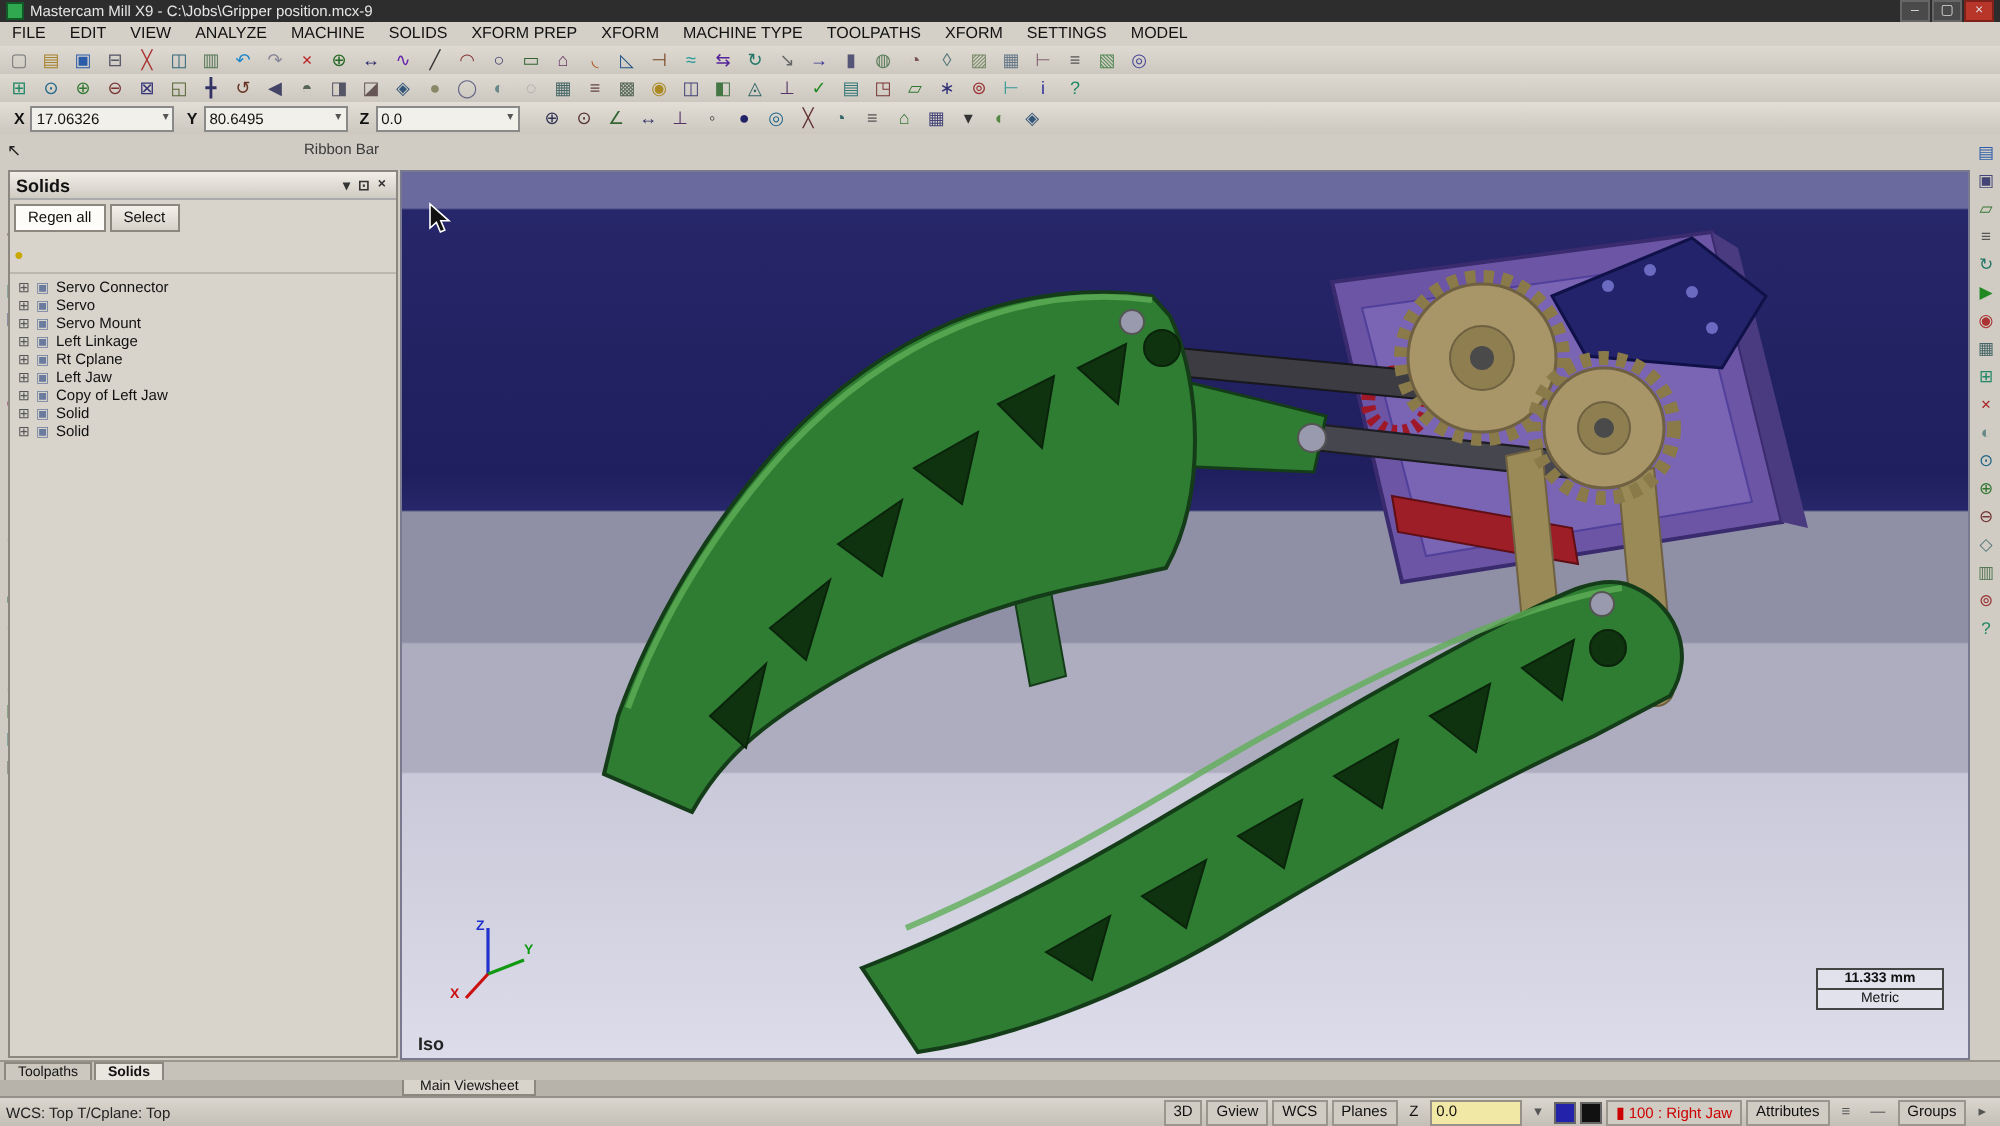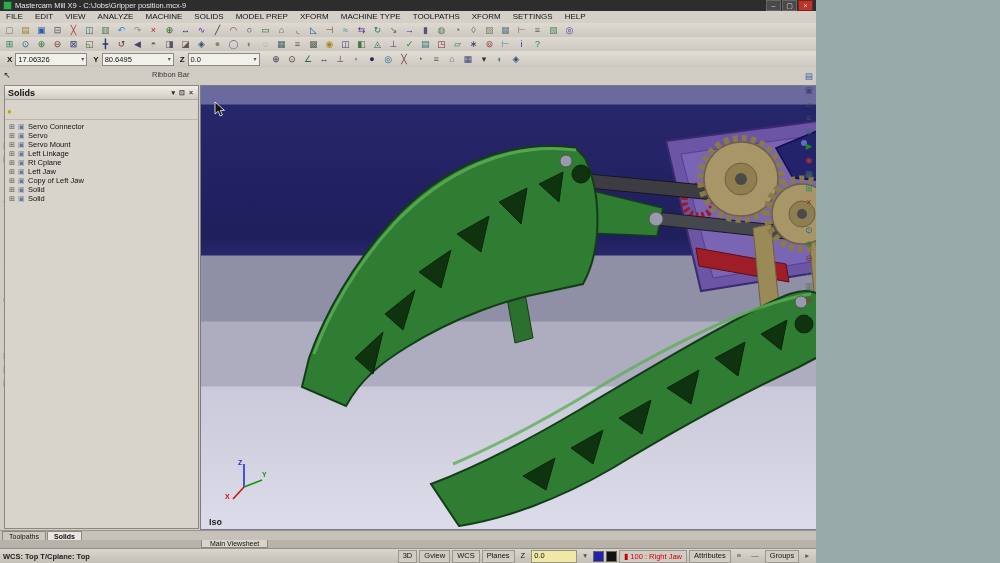--- a/index.html
+++ b/index.html
@@ -1,16 +1,16 @@
 <!DOCTYPE html>
 <html><head>
 <meta charset="utf-8">
 <style>
   html,body{margin:0;padding:0;background:#9aa;}
-  .app{position:relative;width:816px;height:563px;overflow:hidden;background:#d4d0c8;
+  .app{position:relative;width:1000px;height:563px;overflow:hidden;background:#d4d0c8;
        font-family:"Liberation Sans",sans-serif;color:#111;-webkit-font-smoothing:antialiased;}
   
   .titlebar{position:absolute;top:0;left:0;right:0;height:11px;background:#2d2d2d;color:#e6e6e6;
             display:flex;align-items:center;font-size:7.5px;padding:0 3px;}
   .applogo{width:7px;height:7px;background:#2fa84f;border:1px solid #115a27;margin-right:3px;}
   .titletext{flex:1;white-space:nowrap;overflow:hidden;}
   .winbtn{width:13px;height:9px;margin-left:1px;background:#4a4a4a;color:#ddd;font-size:7px;line-height:9px;
           text-align:center;border:1px solid #666;}
   .winbtn.close{background:#b8352a;border-color:#7d211a;}
   
@@ -72,21 +72,21 @@
   .tabsrow{position:absolute;top:530px;left:0;right:0;height:10px;background:#c6c2ba;border-top:1px solid #9a968e;
            display:flex;align-items:flex-end;padding-left:2px;gap:1px;}
   .btab{font-size:7px;line-height:9px;padding:0 6px;border:1px solid #8c8880;border-bottom:none;background:#ccc8c0;}
   .btab.active{background:#e9e6df;font-weight:bold;}
   .sheetrow{position:absolute;top:540px;left:0;right:0;height:8px;background:#b7b3ab;}
   .sheettab{position:absolute;left:201px;top:0;font-size:7px;line-height:7px;padding:0 8px;background:#d8d4cc;
             border:1px solid #8c8880;border-top:none;}
   
   .statusbar{position:absolute;top:548px;left:0;right:0;height:15px;background:linear-gradient(#dad6ce,#c2beb6);
              border-top:1px solid #94908a;display:flex;align-items:center;font-size:7.5px;padding:0 3px;gap:2px;}
-  .statusleft{flex:1;color:#222;font-weight:bold;}
+  .statusleft{flex:1;color:#222;}
   .seg{border:1px solid #9a968e;background:#d0ccc4;padding:0 4px;height:11px;line-height:10px;}
   .seg.flat{border:none;background:none;}
   .zfield{background:#f2e8a6;border:1px solid #979187;width:40px;height:11px;line-height:10px;padding:0 2px;}
   .swatch{width:9px;height:9px;border:1px solid #666;}
   .entity{color:#c00;display:flex;align-items:center;gap:2px;}
   .entity .chip{color:#c00;font-size:8px;}
   .gray{color:#555;}
 </style>
 </head>
 <body>
@@ -102,27 +102,27 @@
   </div>
 
   <div class="menubar">
 
   <span class="menu-item">FILE</span>
       <span class="menu-item">EDIT</span>
       <span class="menu-item">VIEW</span>
       <span class="menu-item">ANALYZE</span>
       <span class="menu-item">MACHINE</span>
       <span class="menu-item">SOLIDS</span>
-      <span class="menu-item">MODEL PREP</span>
+      <span class="menu-item">XFORM PREP</span>
       <span class="menu-item">XFORM</span>
       <span class="menu-item">MACHINE TYPE</span>
       <span class="menu-item">TOOLPATHS</span>
       <span class="menu-item">XFORM</span>
       <span class="menu-item">SETTINGS</span>
-      <span class="menu-item">HELP</span>
+      <span class="menu-item">MODEL</span>
     </div>
 
   <div class="tbrow tb1">
 
   <span class="icon" style="color: rgb(119, 119, 119);">▢</span>
       <span class="icon" style="color: rgb(168, 132, 44);">▤</span>
       <span class="icon" style="color: rgb(42, 92, 170);">▣</span>
       <span class="icon" style="color: rgb(85, 85, 102);">⊟</span>
       <span class="icon" style="color: rgb(170, 51, 51);">╳</span>
       <span class="icon" style="color: rgb(51, 102, 119);">◫</span>
@@ -266,20 +266,24 @@
       </div>
 
     <div class="solids-panel">
       <div class="panel-header">
         <span>Solids</span>
         <span class="sp"></span>
         <span class="phicon">▾</span>
         <span class="phicon">⊡</span>
         <span class="phicon">×</span>
       </div>
+      <div class="panel-btnrow">
+        <span class="pbtn active">Regen all</span>
+        <span class="pbtn">Select</span>
+      </div>
       <div class="panel-toolrow">
         <span class="bulb">●</span>
       </div>
       <div class="tree">
 
       <div class="trow">
             <span class="texp">⊞</span>
             <span class="tico">▣</span>
             <span class="tlbl">Servo Connector</span>
           </div>

